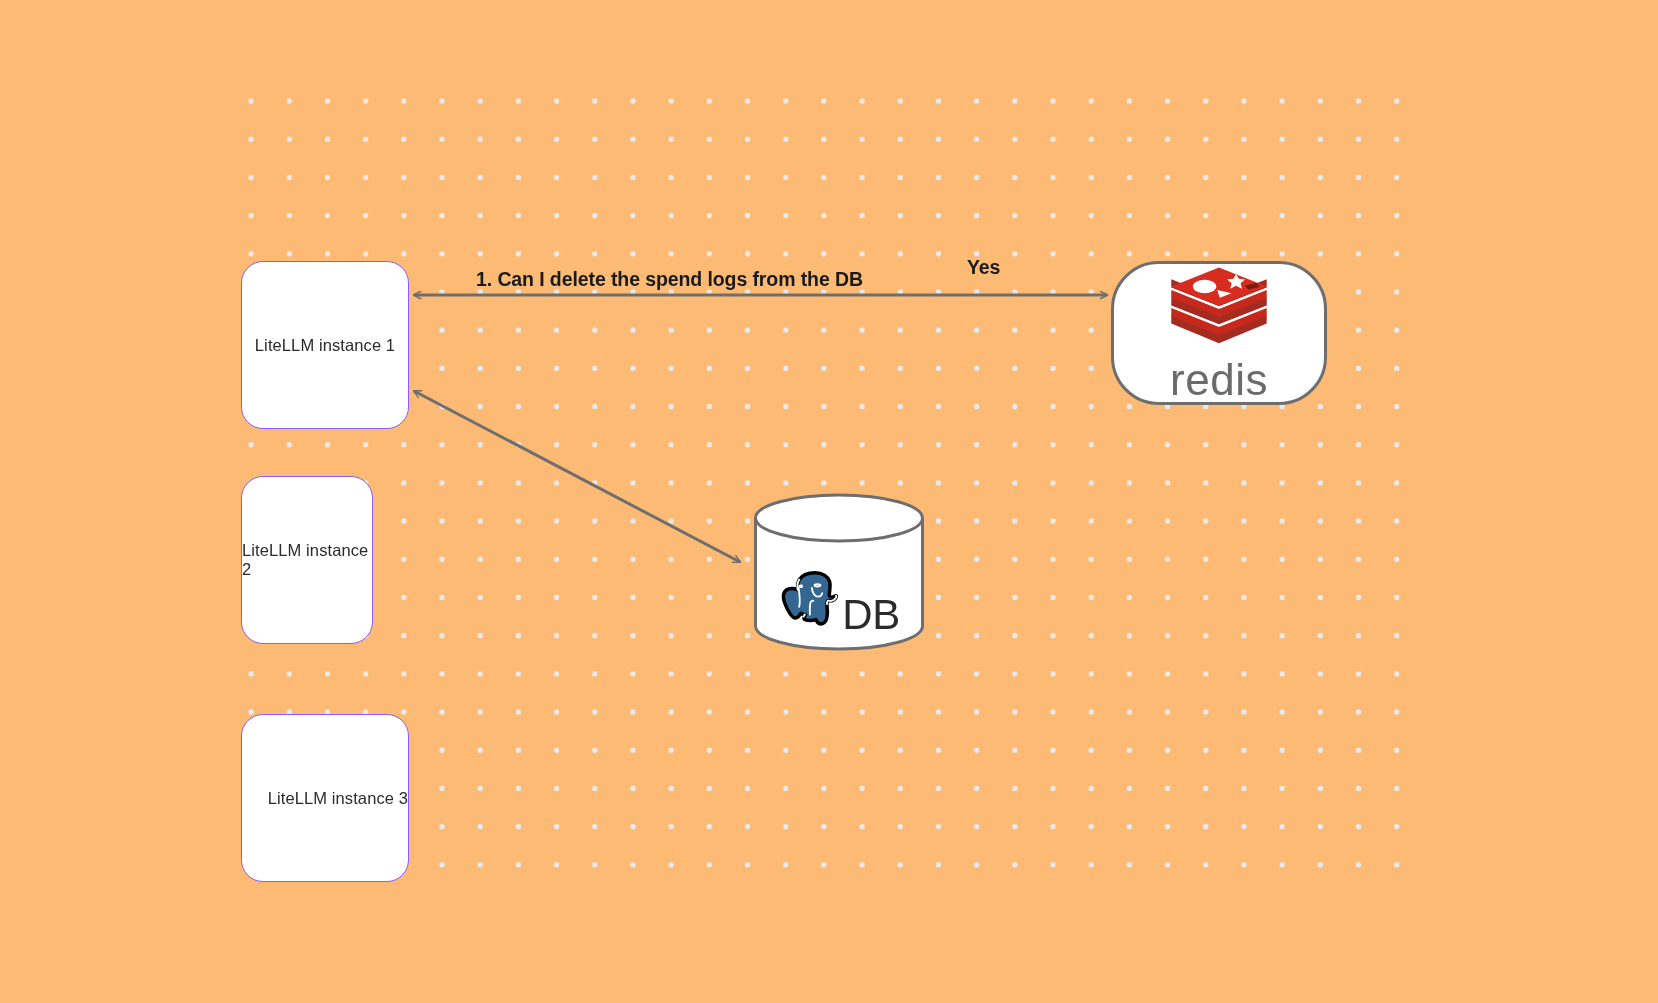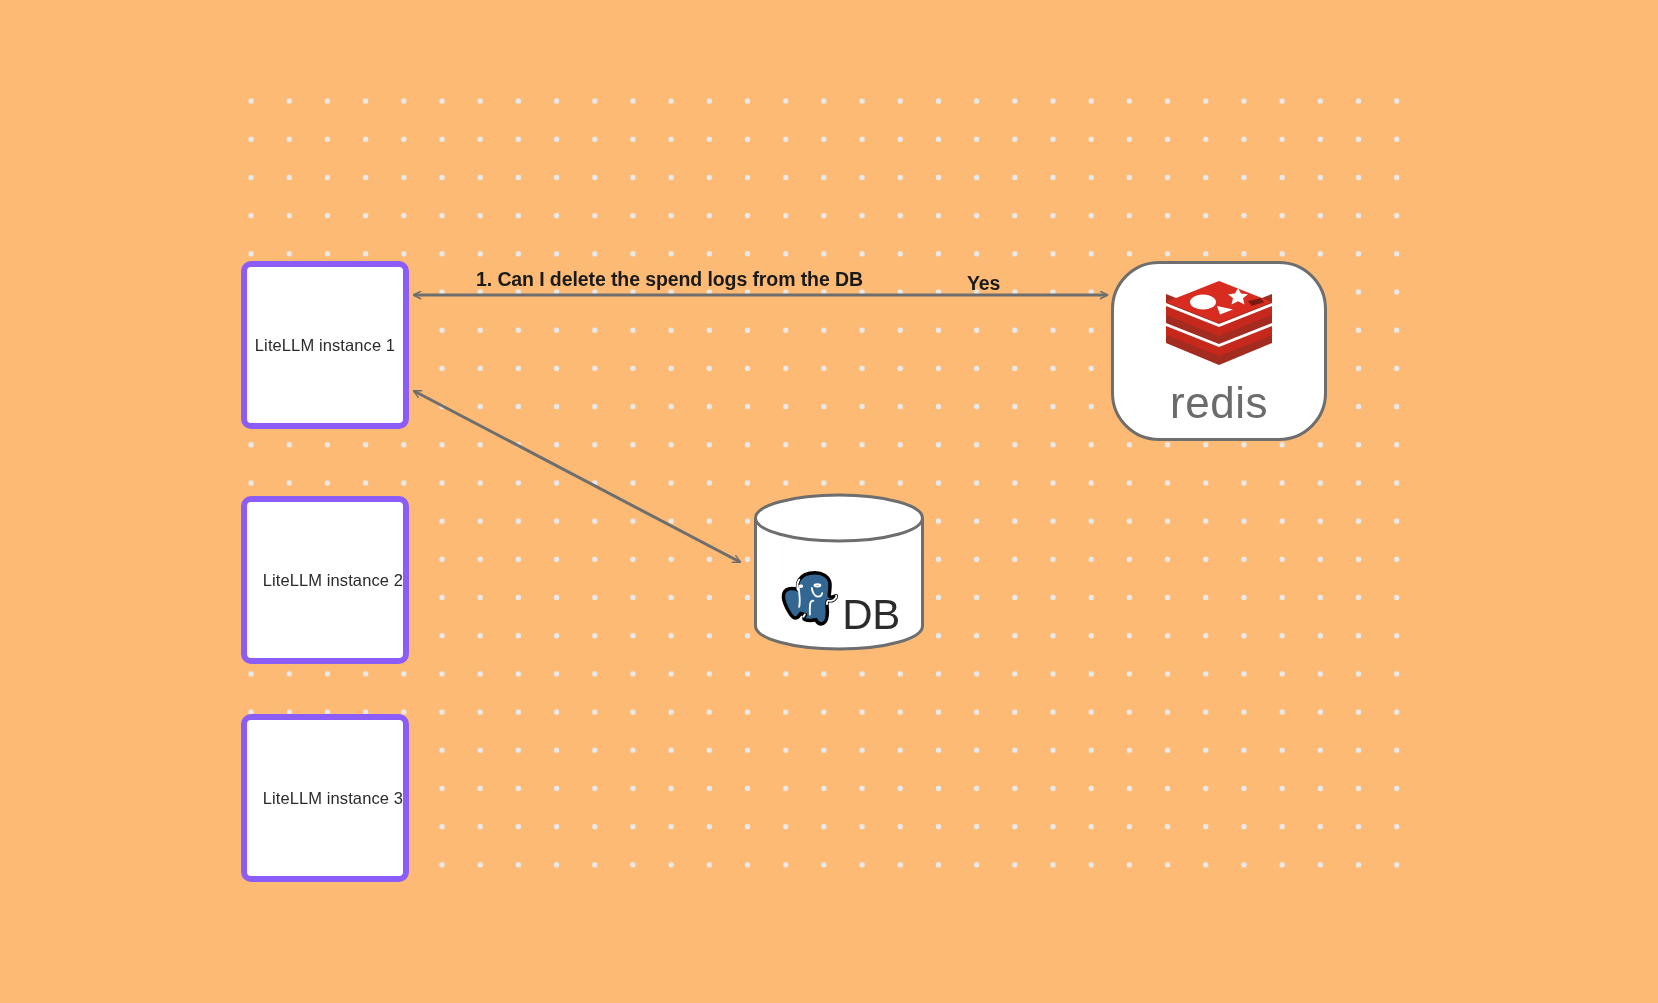--- a/index.html
+++ b/index.html
@@ -28,43 +28,43 @@
     background-image: radial-gradient(circle, #e8e9ea 2.6px, rgba(232,233,234,0) 3.1px);
     background-size: 38.2px 38.2px;
     background-position: 6px 6px;
     pointer-events: none;
   }
   
   .node-box {
     position: absolute;
     box-sizing: border-box;
     background: #ffffff;
-    border: 6px solid #8b5cf6;
-    border-radius: 10px;
+    border: 1px solid #8b5cf6;
+    border-radius: 22px;
     display: flex;
     align-items: center;
     justify-content: center;
   }
   .node-box .node-label {
     font-size: 16.5px;
     color: #2b2b2b;
     font-family: "Liberation Sans", sans-serif;
     letter-spacing: 0.1px;
   }
   #node-litellm-1 { left: 241px; top: 261px; width: 168px; height: 168px; }
-  #node-litellm-2 { left: 241px; top: 496px; width: 168px; height: 168px; justify-content: flex-end; }
+  #node-litellm-2 { left: 241px; top: 476px; width: 132px; height: 168px; justify-content: flex-end; }
   #node-litellm-3 { left: 241px; top: 714px; width: 168px; height: 168px; justify-content: flex-end; }
 
   
   #node-redis {
     position: absolute;
     left: 1111px;
     top: 261px;
     width: 216px;
-    height: 180px;
+    height: 144px;
     box-sizing: border-box;
     background: #ffffff;
     border: 3px solid #6e6e6e;
     border-radius: 48px;
     display: flex;
     flex-direction: column;
     align-items: center;
     justify-content: center;
   }
   #redis-logo-icon { display: block; }
@@ -112,21 +112,21 @@
   .edge-label {
     position: absolute;
     font-family: "Liberation Sans", sans-serif;
     font-weight: bold;
     font-size: 19.5px;
     color: #1a1a1a;
     white-space: nowrap;
     letter-spacing: -0.1px;
   }
   #edge-label-1 { left: 476px; top: 268px; }
-  #edge-label-1-answer { left: 967px; top: 272px; }
+  #edge-label-1-answer { left: 967px; top: 256px; }
   #edge-label-2 { left: 552px; top: 434px; }
 </style>
 </head>
 <body>
 
 <div id="canvas">
 
   <div id="dot-grid"></div>
 
   <svg id="edges" viewBox="0 0 1658 1003" width="1658" height="1003">

